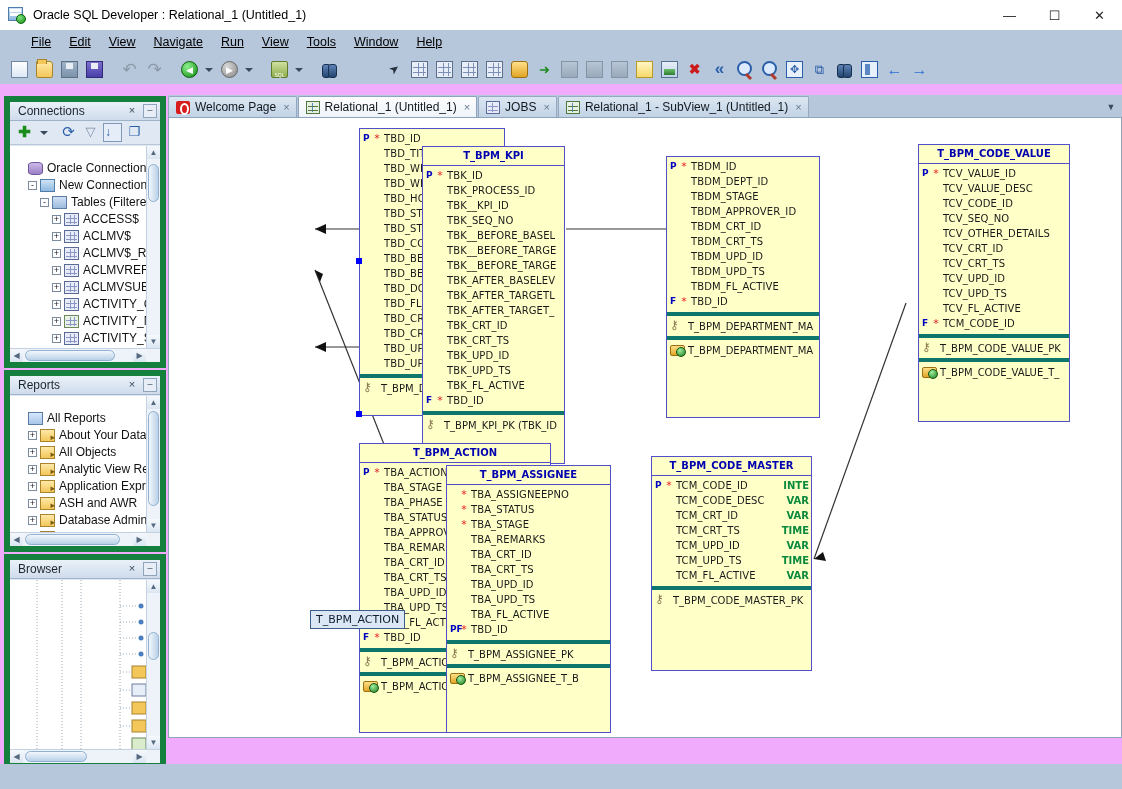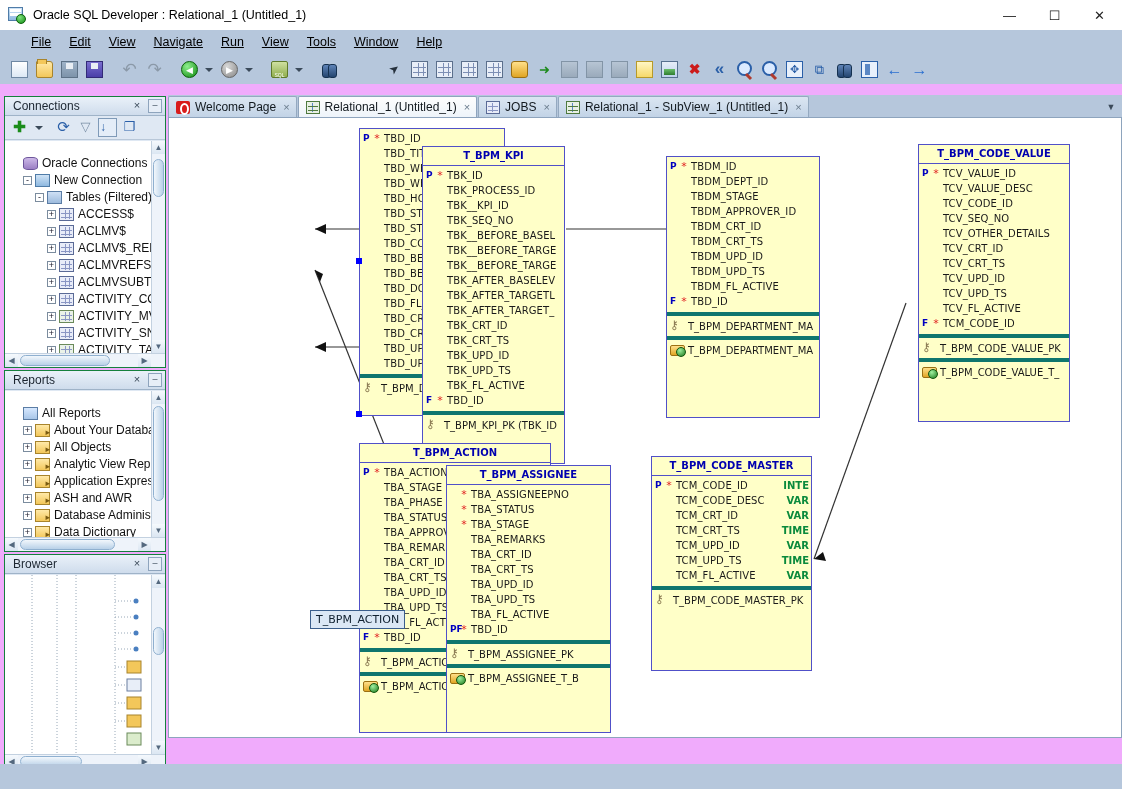--- a/index.html
+++ b/index.html
@@ -111,21 +111,21 @@
   }
   .i-fit { background:#e8f0fb; border:1px solid #2a5fa8; }
   .i-fit::after { content:"\2725"; position:absolute; inset:0; color:#2a5fa8; font-size:11px; text-align:center; line-height:15px;}
   .i-win::after { content:"\29C9"; position:absolute; inset:0; color:#2a5fa8; font-size:13px; text-align:center; line-height:17px;}
   .i-panel { background:#e8f0fb; border:1px solid #2a5fa8; }
   .i-panel::after { content:""; position:absolute; left:3px; top:2px; width:5px; bottom:2px; background:#5b87c4;}
   .i-bluel::after { content:"\2190"; position:absolute; inset:0; color:#2a6fd0; font-size:16px; text-align:center; line-height:17px; font-weight:bold;}
   .i-bluer::after { content:"\2192"; position:absolute; inset:0; color:#2a6fd0; font-size:16px; text-align:center; line-height:17px; font-weight:bold;}
 
   
-  .panel { position: absolute; background: #dfe8f3; border: 1px solid #15803d; }
+  .panel { position: absolute; background: #dfe8f3; border: 6px solid #15803d; }
   .panel-head {
     height: 19px; display: flex; align-items: center;
     background: linear-gradient(#eaf1f9,#cfdcec);
     border-bottom: 1px solid #9fb3c8; padding: 0 3px 0 8px;
   }
   .panel-title { font-size: 12px; color: #1b2530; flex: 1; }
   .panel-btn { width: 14px; height: 14px; font-size: 11px; color: #3b4a5a; text-align: center; line-height: 13px; }
   .panel-btn.minim { border: 1px solid #8ea4bd; background: #e7eef7; font-size: 9px; line-height: 11px; margin-left: 4px;}
   .panel-body { position: absolute; left: 0; right: 0; background: #fff; overflow: hidden; }
 

